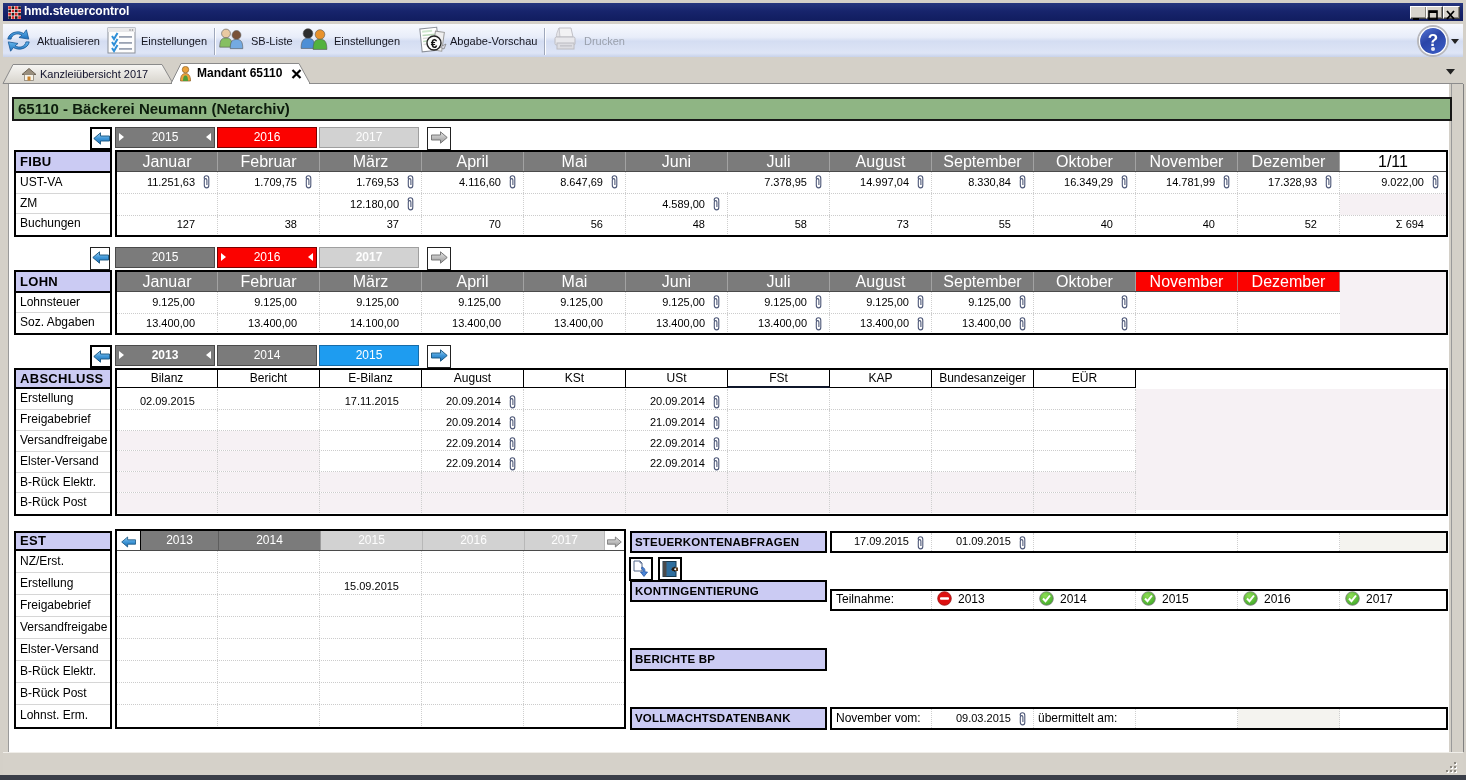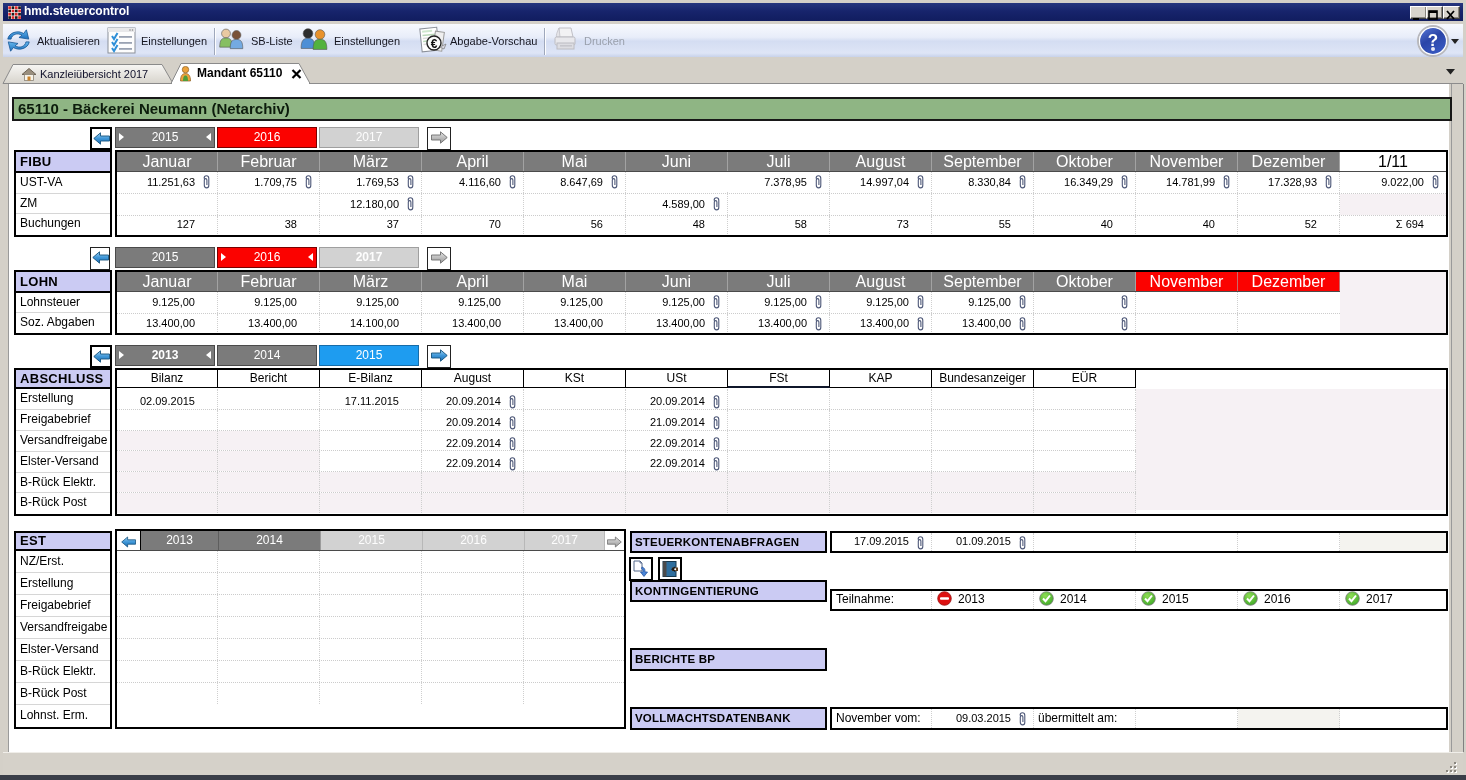--- a/index.html
+++ b/index.html
@@ -588,20 +588,27 @@
 <div class="brow" style="height:21px;overflow:hidden">
 <div class="cell" style="width:101px;height:21px;line-height:27px"></div>
 <div class="cell" style="width:102px;height:21px;line-height:27px"></div>
 <div class="cell" style="width:102px;height:21px;line-height:27px"></div>
 <div class="cell" style="width:102px;height:21px;line-height:27px"></div>
 <div class="cell nor" style="width:100px;height:21px;line-height:27px"></div>
 </div>
 <div class="brow" style="height:21px;overflow:hidden">
 <div class="cell" style="width:101px;height:21px;line-height:27px"></div>
 <div class="cell" style="width:102px;height:21px;line-height:27px"></div>
+<div class="cell" style="width:102px;height:21px;line-height:27px">15.09.2015</div>
+<div class="cell" style="width:102px;height:21px;line-height:27px"></div>
+<div class="cell nor" style="width:100px;height:21px;line-height:27px"></div>
+</div>
+<div class="brow" style="height:21px;overflow:hidden">
+<div class="cell" style="width:101px;height:21px;line-height:27px"></div>
+<div class="cell" style="width:102px;height:21px;line-height:27px"></div>
 <div class="cell" style="width:102px;height:21px;line-height:27px"></div>
 <div class="cell" style="width:102px;height:21px;line-height:27px"></div>
 <div class="cell nor" style="width:100px;height:21px;line-height:27px"></div>
 </div>
 <div class="brow" style="height:21px;overflow:hidden">
 <div class="cell" style="width:101px;height:21px;line-height:27px"></div>
 <div class="cell" style="width:102px;height:21px;line-height:27px"></div>
 <div class="cell" style="width:102px;height:21px;line-height:27px"></div>
 <div class="cell" style="width:102px;height:21px;line-height:27px"></div>
 <div class="cell nor" style="width:100px;height:21px;line-height:27px"></div>

